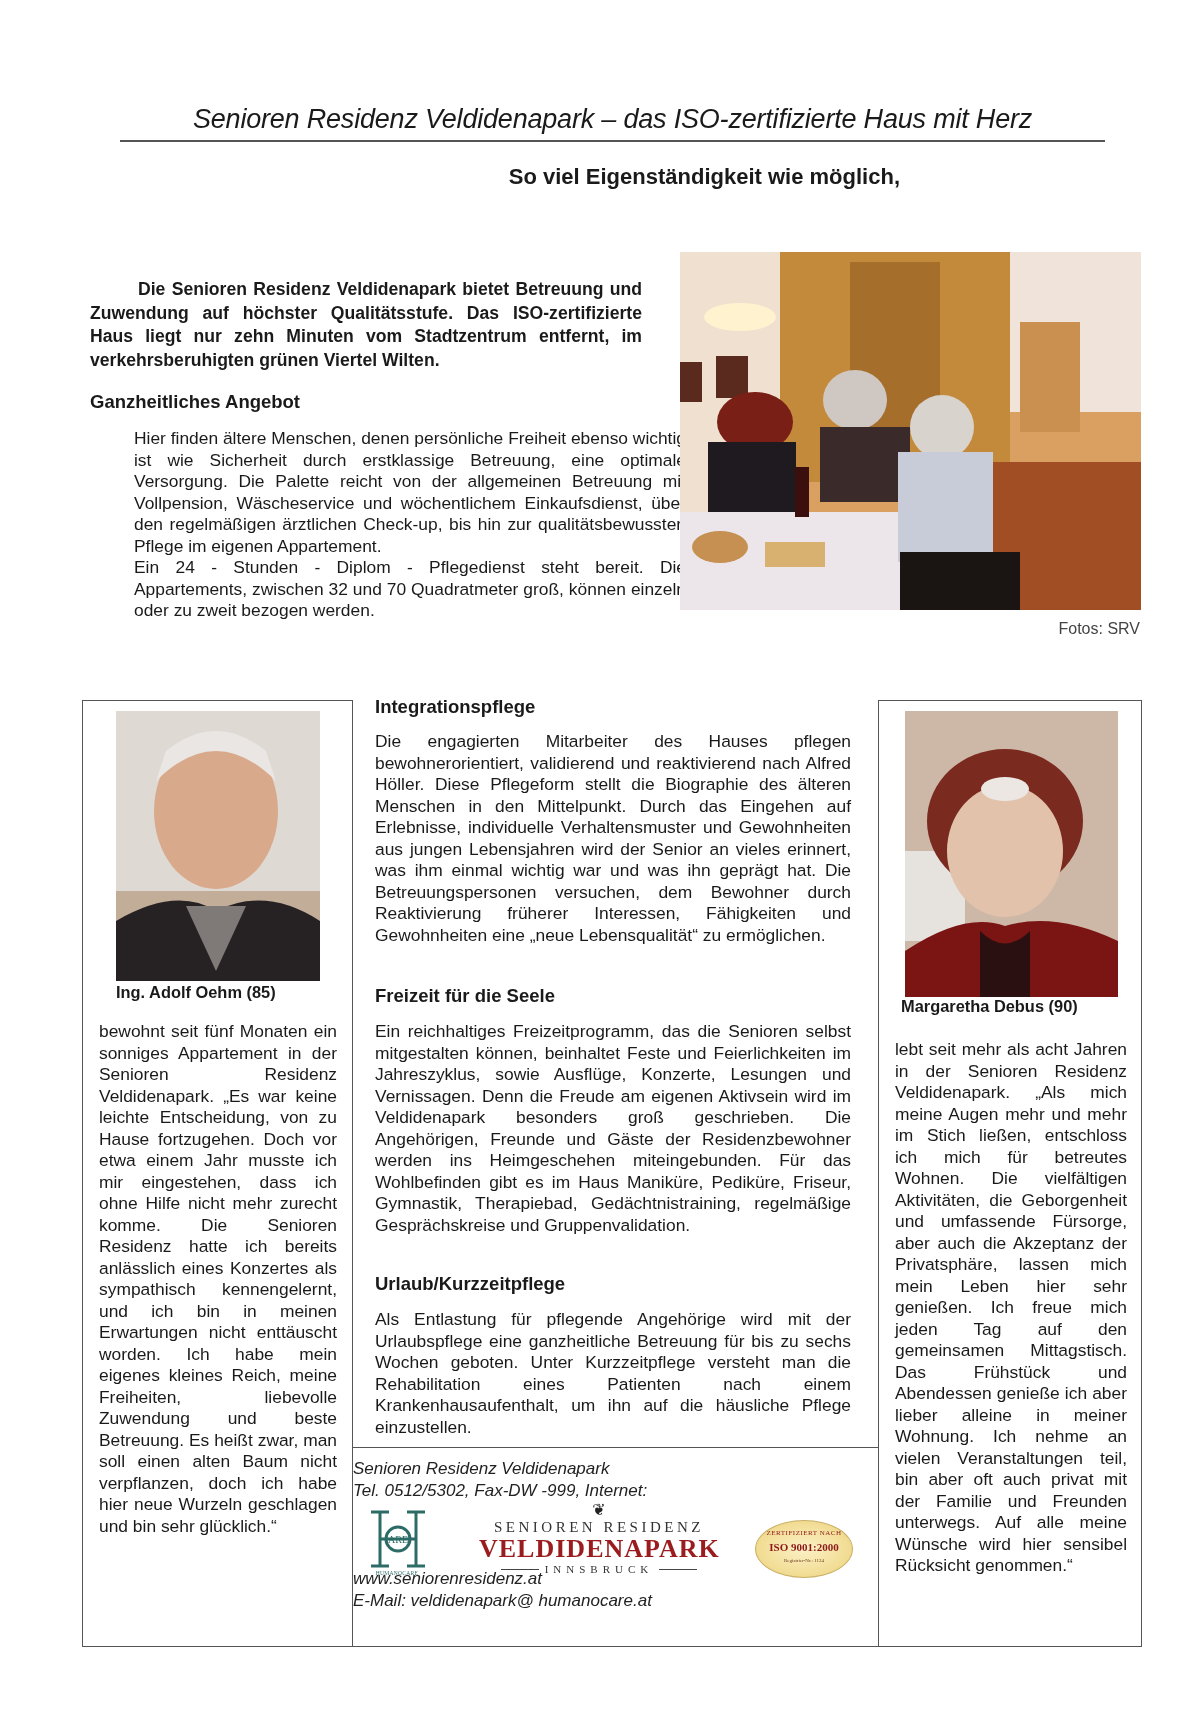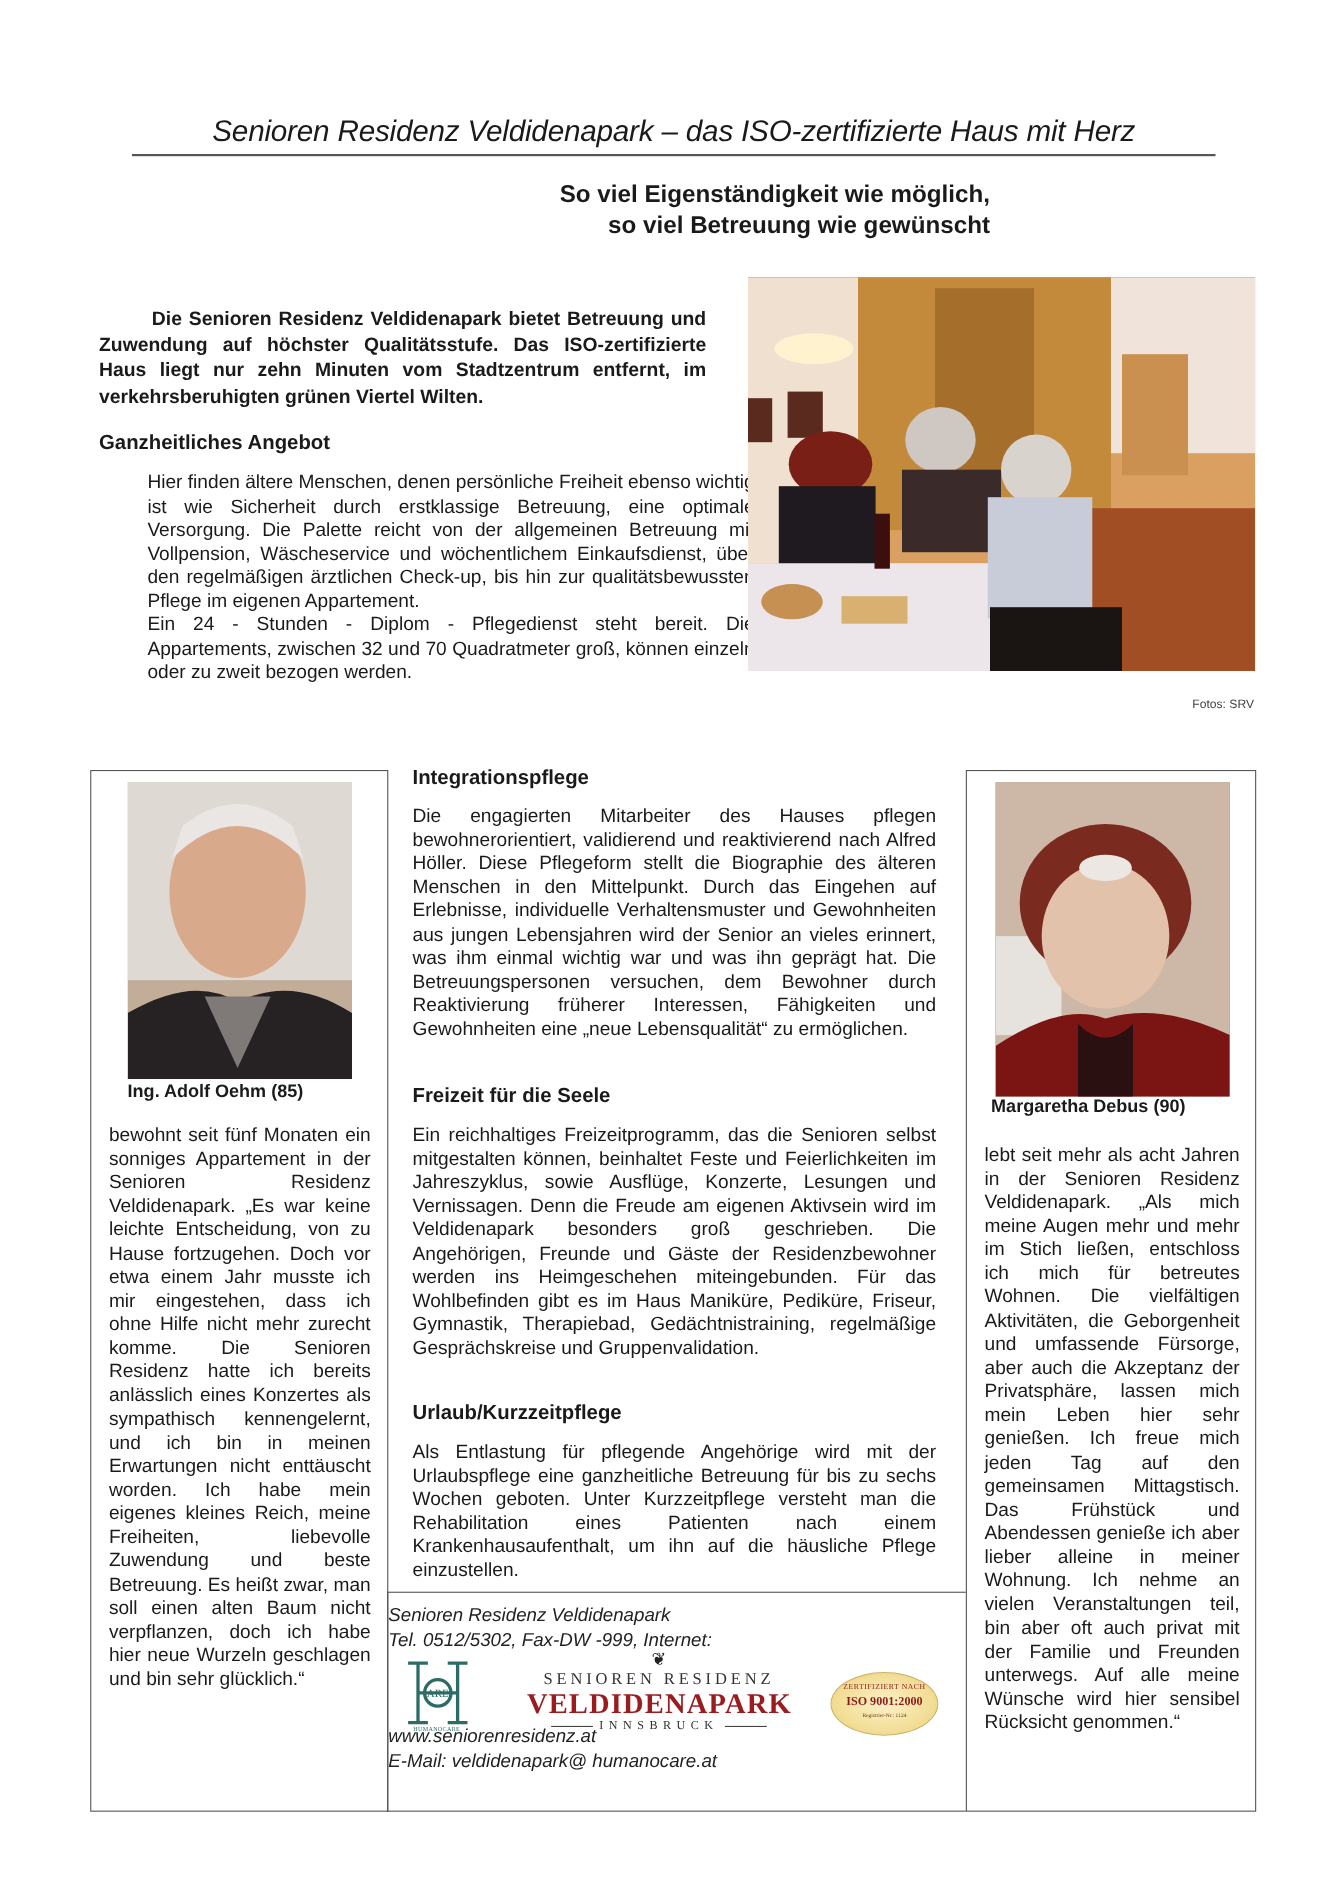--- a/index.html
+++ b/index.html
@@ -18,21 +18,21 @@
 
   .section-heading { font-weight: bold; font-size: 18.5px; line-height: 24px; }
   .body-text { font-size: 17.4px; line-height: 21.5px; text-align: justify; }
 
   .sec1-heading { left: 90px; top: 390px; }
   .sec1-body { left: 90px; top: 428px; width: 552px; margin-left: 44px; }
 
   
   .main-photo { left: 680px; top: 252px; width: 461px; height: 358px; overflow: hidden; background: #c58b48; }
   .caption { left: 670px; top: 610px; width: 470px; font-weight: bold; font-size: 16.6px; line-height: 22px; text-align: justify; }
-  .credit { font-weight: normal; font-size: 11px; color: #444; float: right; margin-top: 20px; }
+  .credit { font-weight: normal; font-size: 16px; color: #444; float: right; margin-top: 8px; }
 
   
   .box { border: 1.5px solid #555; background: #fff; }
   .left-box { left: 82px; top: 700px; width: 271px; height: 947px; }
   .right-box { left: 878px; top: 700px; width: 264px; height: 947px; }
   .center-contact { left: 352px; top: 1447px; width: 527px; height: 200px; border-left: 1.5px solid #555; border-top: 1.5px solid #555; border-bottom: 1.5px solid #555; }
 
   .portrait { position: absolute; overflow: hidden; }
   .left-portrait { left: 33px; top: 10px; width: 204px; height: 270px; background: #d9d2c8; }
   .right-portrait { left: 26px; top: 10px; width: 213px; height: 286px; background: #b88a77; }
@@ -78,21 +78,20 @@
 </style>
 </head>
 <body>
 
 <div class="abs page-header">
   <span class="page-header-title">Senioren Residenz Veldidenapark – das ISO-zertifizierte Haus mit Herz</span>
 </div>
 
 <div class="abs headline">
   <div>So viel Eigenständigkeit wie möglich,</div>
-  <div>so viel Betreuung wie gewünscht</div>
 </div>
 
 <p class="abs lead">Die Senioren Residenz Veldidenapark bietet Betreuung und Zuwendung auf höchster Qualitätsstufe. Das ISO-zertifizierte Haus liegt nur zehn Minuten vom Stadtzentrum entfernt, im verkehrsberuhigten grünen Viertel Wilten.</p>
 
 <h2 class="abs section-heading sec1-heading">Ganzheitliches Angebot</h2>
 <div class="abs body-text sec1-body">
   <p>Hier finden ältere Menschen, denen persönliche Freiheit ebenso wichtig ist wie Sicherheit durch erstklassige Betreuung, eine optimale Versorgung. Die Palette reicht von der allgemeinen Betreuung mit Vollpension, Wäscheservice und wöchentlichem Einkaufsdienst, über den regelmäßigen ärztlichen Check-up, bis hin zur qualitätsbewussten Pflege im eigenen Appartement.</p>
   <p>Ein 24 - Stunden - Diplom - Pflegedienst steht bereit. Die Appartements, zwischen 32 und 70 Quadratmeter groß, können einzeln oder zu zweit bezogen werden.</p>
 </div>
 

